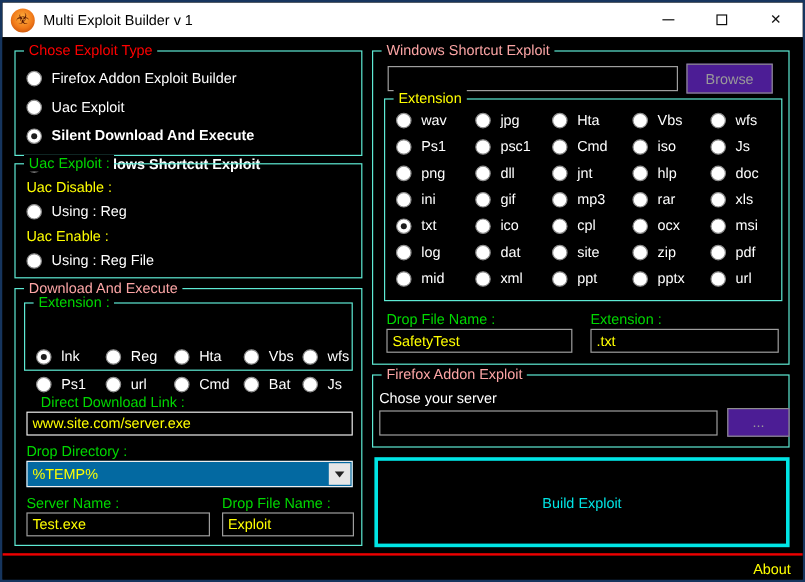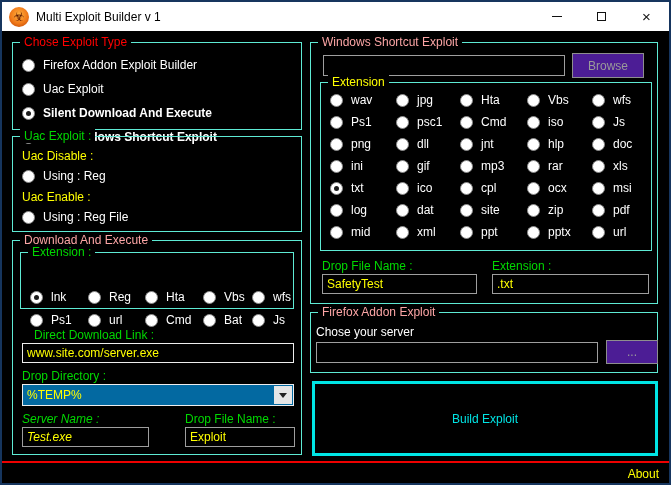--- a/index.html
+++ b/index.html
@@ -179,23 +179,23 @@
     <input class="tb bright" style="left: 20px; top: 312px; width: 272px; height: 20px;" value="www.site.com/server.exe">
 
     <span class="lbl t-green" style="left:20px;top:338px;">Drop Directory :</span>
     <div class="combo" style="left:20px;top:353px;width:272px;height:22px;">
       <span class="combo-val">%TEMP%</span>
       <span class="combo-btn">
         <span class="combo-arrow"></span>
       </span>
     </div>
 
-    <span class="lbl t-green" style="left:20px;top:381px;font-style:italic;">Server Name :</span>
+    <span class="lbl t-green" style="left:20px;top:381px;">Server Name :</span>
     <span class="lbl t-green" style="left:183px;top:381px;">Drop File Name :</span>
-    <input class="tb" style="left: 20px; top: 396px; width: 127px; height: 20px; font-style: italic;" value="Test.exe">
+    <input class="tb" style="left: 20px; top: 396px; width: 153px; height: 20px;" value="Test.exe">
     <input class="tb" style="left: 183px; top: 396px; width: 110px; height: 20px;" value="Exploit">
 
     <div class="grp" style="left:308px;top:11px;width:348px;height:262px;">
       <span class="grp-label t-orange">Windows Shortcut Exploit</span>
     </div>
     <input class="tb" style="left: 321px; top: 24px; width: 242px; height: 21px;" value="">
     <div class="btn" style="left:570px;top:22px;width:72px;height:25px;">
       <span>Browse</span>
     </div>
 

